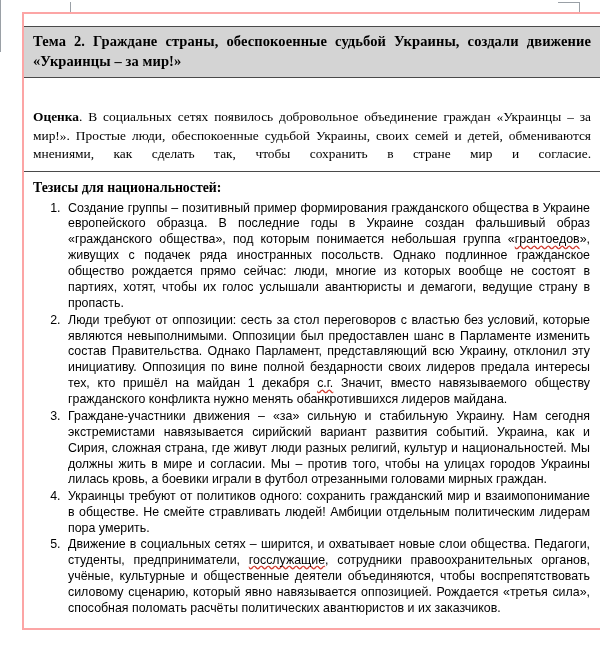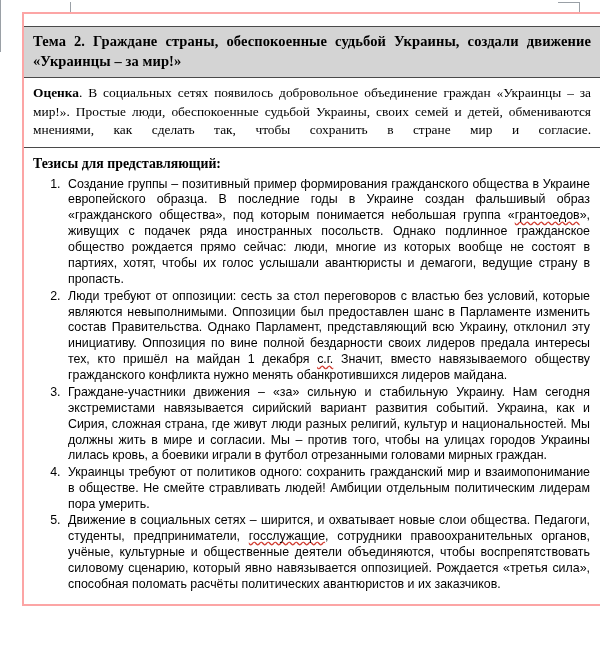--- a/index.html
+++ b/index.html
@@ -96,20 +96,21 @@
     border-bottom: 1px solid #4a4a4a;
     box-sizing: border-box;
     background: #ffffff;
   }
   .assess-text {
     font-family: "Liberation Serif", "DejaVu Serif", serif;
     font-size: 13.4px;
     line-height: 1.38;
     text-align: justify;
     text-align-last: justify;
+    margin-top: 24px;
   }
   .assess-text .lead {
     font-weight: bold;
   }
 
   
   .theses-row {
     padding: 7px 9px 10px 9px;
     box-sizing: border-box;
     background: #ffffff;
@@ -162,21 +163,21 @@
 
     <div class="title-row">
       <div class="title-text">Тема 2. Граждане страны, обеспокоенные судьбой Украины, создали движение «Украинцы – за мир!»</div>
     </div>
 
     <div class="assess-row">
       <div class="assess-text"><span class="lead">Оценка</span><span>. В социальных сетях появилось добровольное объединение граждан «Украинцы – за мир!». Простые люди, обеспокоенные судьбой Украины, своих семей и детей, обмениваются мнениями, как сделать так, чтобы сохранить в стране мир и согласие.</span></div>
     </div>
 
     <div class="theses-row">
-      <div class="theses-heading">Тезисы для представляющий:</div>
+      <div class="theses-heading">Тезисы для национальностей:</div>
 
       <ol class="theses-list">
         <li><span>Создание группы – позитивный пример формирования гражданского общества в Украине европейского образца. В последние годы в Украине создан фальшивый образ «гражданского общества», под которым понимается небольшая группа «</span><span class="misspell">грантоедов</span><span>», живущих с подачек ряда иностранных посольств. Однако подлинное гражданское общество рождается прямо сейчас: люди, многие из которых вообще не состоят в партиях, хотят, чтобы их голос услышали авантюристы и демагоги, ведущие страну в пропасть.</span></li>
 
         <li><span>Люди требуют от оппозиции: сесть за стол переговоров с властью без условий, которые являются невыполнимыми. Оппозиции был предоставлен шанс в Парламенте изменить состав Правительства. Однако Парламент, представляющий всю Украину, отклонил эту инициативу. Оппозиция по вине полной бездарности своих лидеров предала интересы тех, кто пришёл на майдан 1 декабря </span><span class="misspell">с.г.</span><span> Значит, вместо навязываемого обществу гражданского конфликта нужно менять обанкротившихся лидеров майдана.</span></li>
 
         <li><span>Граждане-участники движения – «за» сильную и стабильную Украину. Нам сегодня экстремистами навязывается сирийский вариант развития событий. Украина, как и Сирия, сложная страна, где живут люди разных религий, культур и национальностей. Мы должны жить в мире и согласии. Мы – против того, чтобы на улицах городов Украины лилась кровь, а боевики играли в футбол отрезанными головами мирных граждан.</span><span class="misspell"></span><span></span></li>
 
         <li><span>Украинцы требуют от политиков одного: сохранить гражданский мир и взаимопонимание в обществе. Не смейте стравливать людей! Амбиции отдельным политическим лидерам пора умерить.</span><span class="misspell"></span><span></span></li>
 

